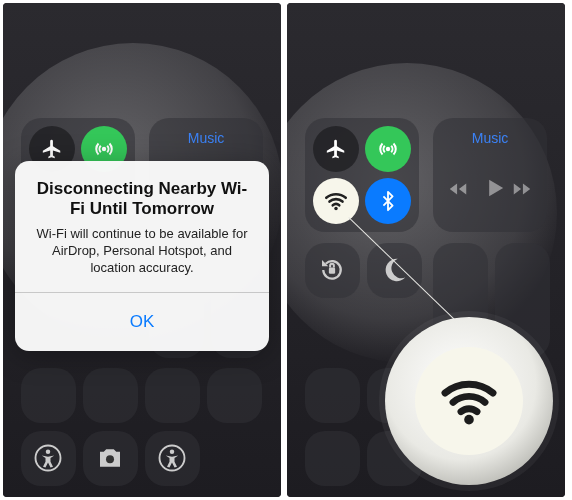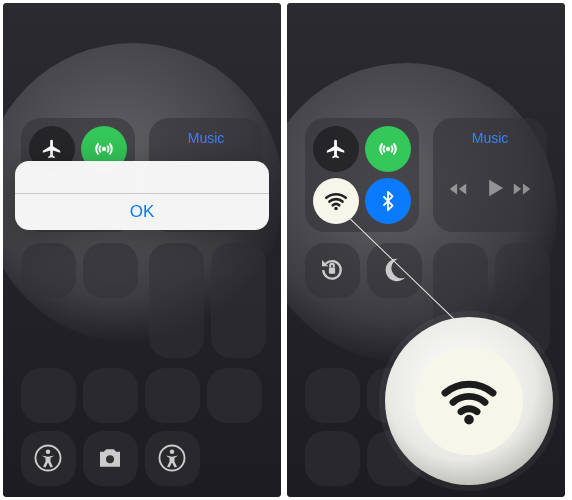--- a/index.html
+++ b/index.html
@@ -21,21 +21,21 @@
   .green{background:#34c759}
   .white{background:#f7f6eb}
   .blue{background:#0a7bff}
   .lbl{color:#3b82f6;font-size:14px;position:absolute}
   svg{display:block}
   
   .alert{position:absolute;left:12px;right:12px;top:158px;background:rgba(248,248,248,0.98);border-radius:14px;box-shadow:0 4px 30px rgba(0,0,0,0.3);overflow:hidden;color:#111;text-align:center}
   .alert .pad{padding:18px 16px 14px}
   .alert h3{margin:0 0 6px;font-size:17px;font-weight:600;line-height:1.2}
   .alert p{margin:0 0 10px;font-size:13px;color:#222;line-height:1.3}
-  .alert .btn{border-top:1px solid rgba(0,0,0,0.18);color:#0a7bff;font-size:17px;padding:8px 0}
+  .alert .btn{border-top:1px solid rgba(0,0,0,0.18);color:#0a7bff;font-size:17px;padding:19px 0}
   
   .callout{position:absolute;right:12px;bottom:12px;width:168px;height:168px;border-radius:50%;background:radial-gradient(circle at 45% 40%,#fff,#e9e9e4 55%,#8e8e88 100%);box-shadow:0 0 0 6px rgba(255,255,255,0.05);display:flex;align-items:center;justify-content:center}
   .callout-inner{width:108px;height:108px;border-radius:50%;background:#f7f6eb;display:flex;align-items:center;justify-content:center}
   .lead{position:absolute;height:1px;background:#e6e6e2;transform-origin:top left}
   .mediabtn{position:absolute;color:rgba(255,255,255,0.45)}
 </style>
 </head>
 <body>
 
 <div class="row">
@@ -86,20 +86,22 @@
     <div class="cc-tile small" style="left:142px;top:428px">
       <svg width="30" height="30" viewBox="0 0 24 24" style="margin:12px">
           <circle cx="12" cy="12" r="10" fill="none" stroke="#ccc" stroke-width="1.5"></circle>
           <circle cx="12" cy="7" r="1.8" fill="#ccc"></circle>
           <path d="M7 10l5 1 5-1-3 2v3l2 4-2 .5-2-4-2 4-2-.5 2-4v-3z" fill="#ccc"></path>
         </svg>
     </div>
 
     <div class="alert">
       <div class="pad">
+        <h3>Disconnecting Nearby Wi-Fi Until Tomorrow</h3>
+        <p style="margin-bottom:2px">Wi-Fi will continue to be available for AirDrop, Personal Hotspot, and location accuracy.</p>
       </div>
       <div class="btn">OK</div>
     </div>
   </div>
 
   <div class="screen">
     <div class="bgblur"></div>
     <div class="spot" style="left:-30px;top:60px;width:300px;height:300px"></div>
 
     <div class="cc-tile grp" style="left:18px;top:115px">

